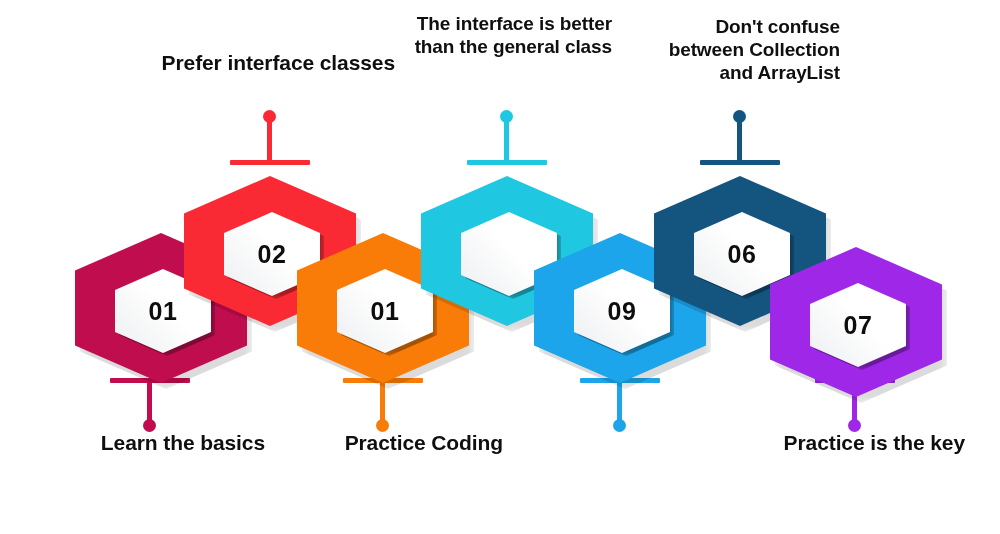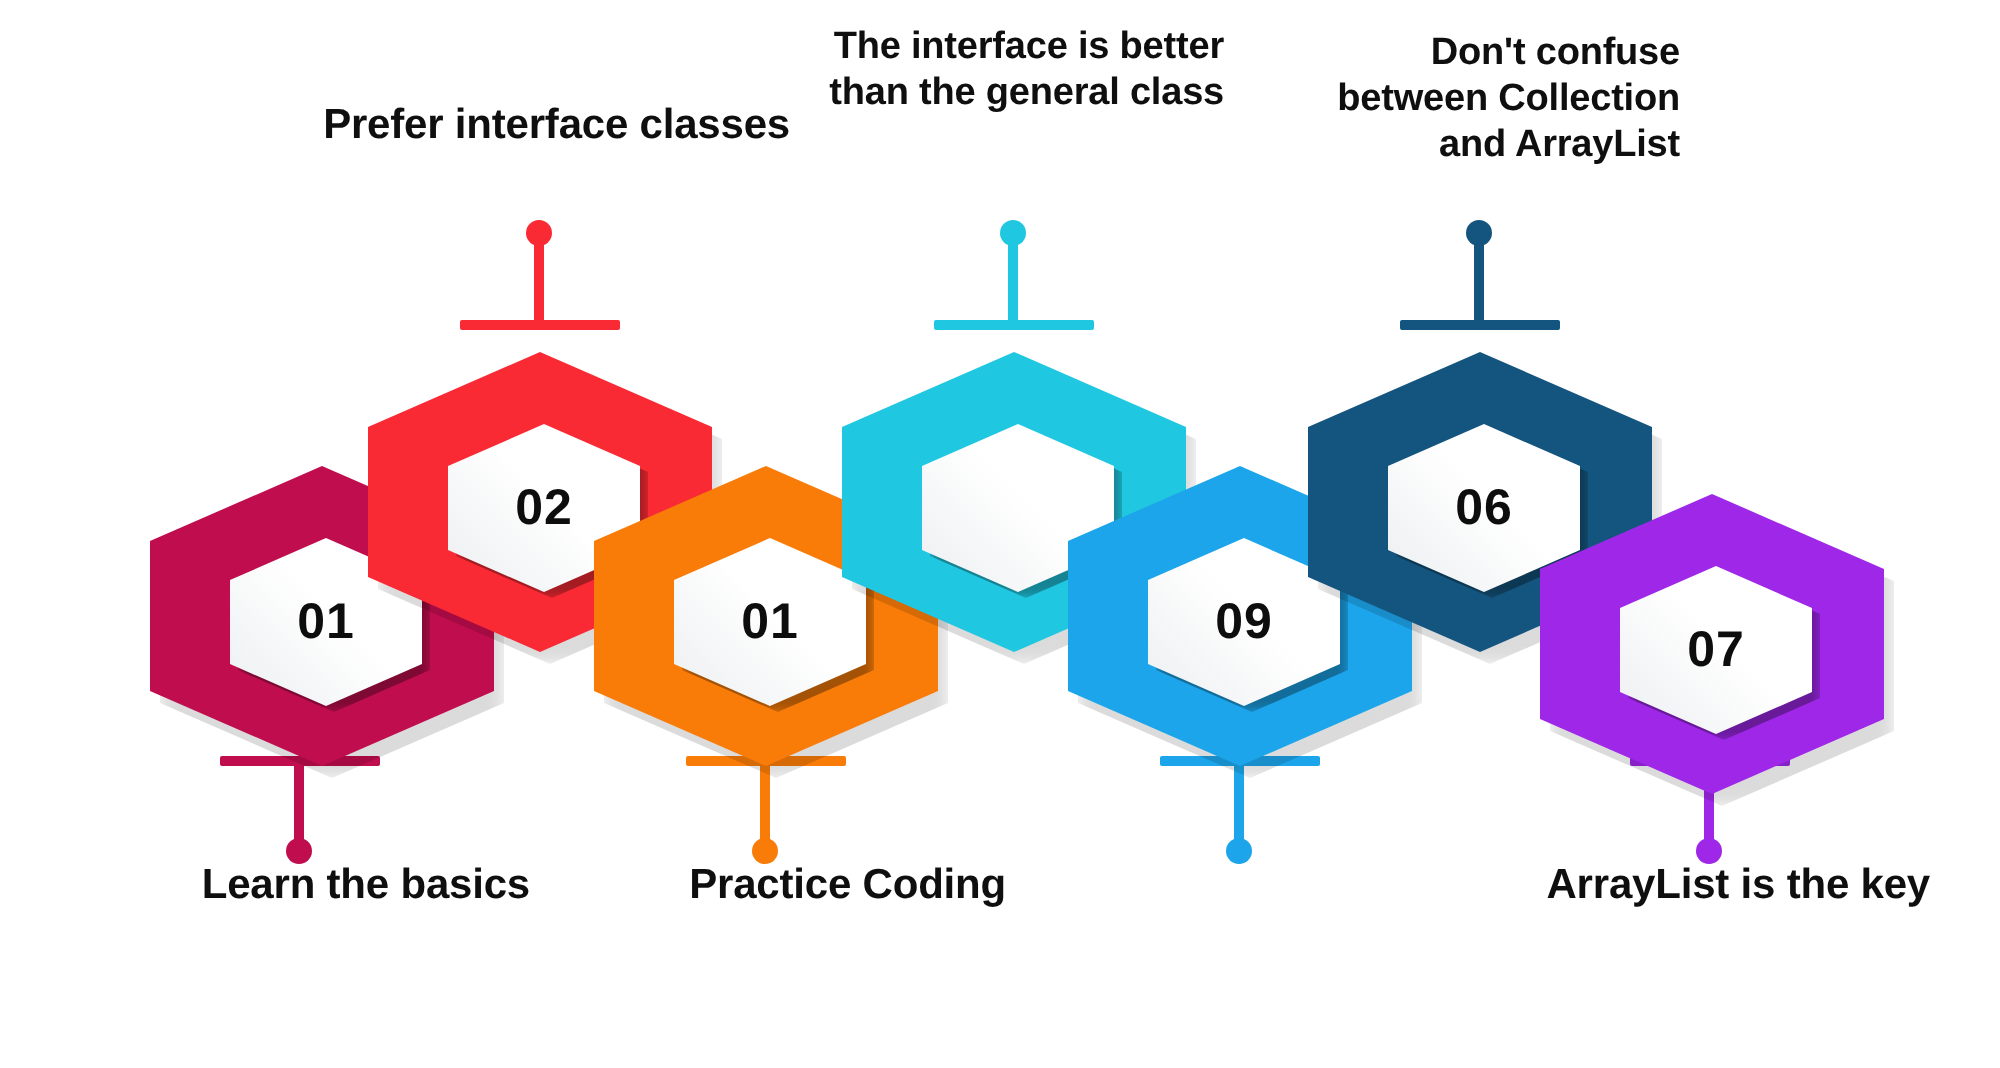--- a/index.html
+++ b/index.html
@@ -234,15 +234,15 @@
 
   <div class="label small" style="left:402px; top:13px; width:210px;">The interface is better than the general class</div>
 
   <div class="label small" style="left:640px; top:16px; width:200px;">Don't confuse between Collection and ArrayList</div>
 
   <div class="label" style="left:25px; top:430px; width:240px;">Learn the basics</div>
 
   <div class="label" style="left:263px; top:430px; width:240px;">Practice Coding</div>
 
 
-  <div class="label" style="left:745px; top:430px; width:220px;">ArrayList is the key</div>
+  <div class="label" style="left:745px; top:430px; width:220px;">Practice is the key</div>
 
 </div>
 
 </body></html>

